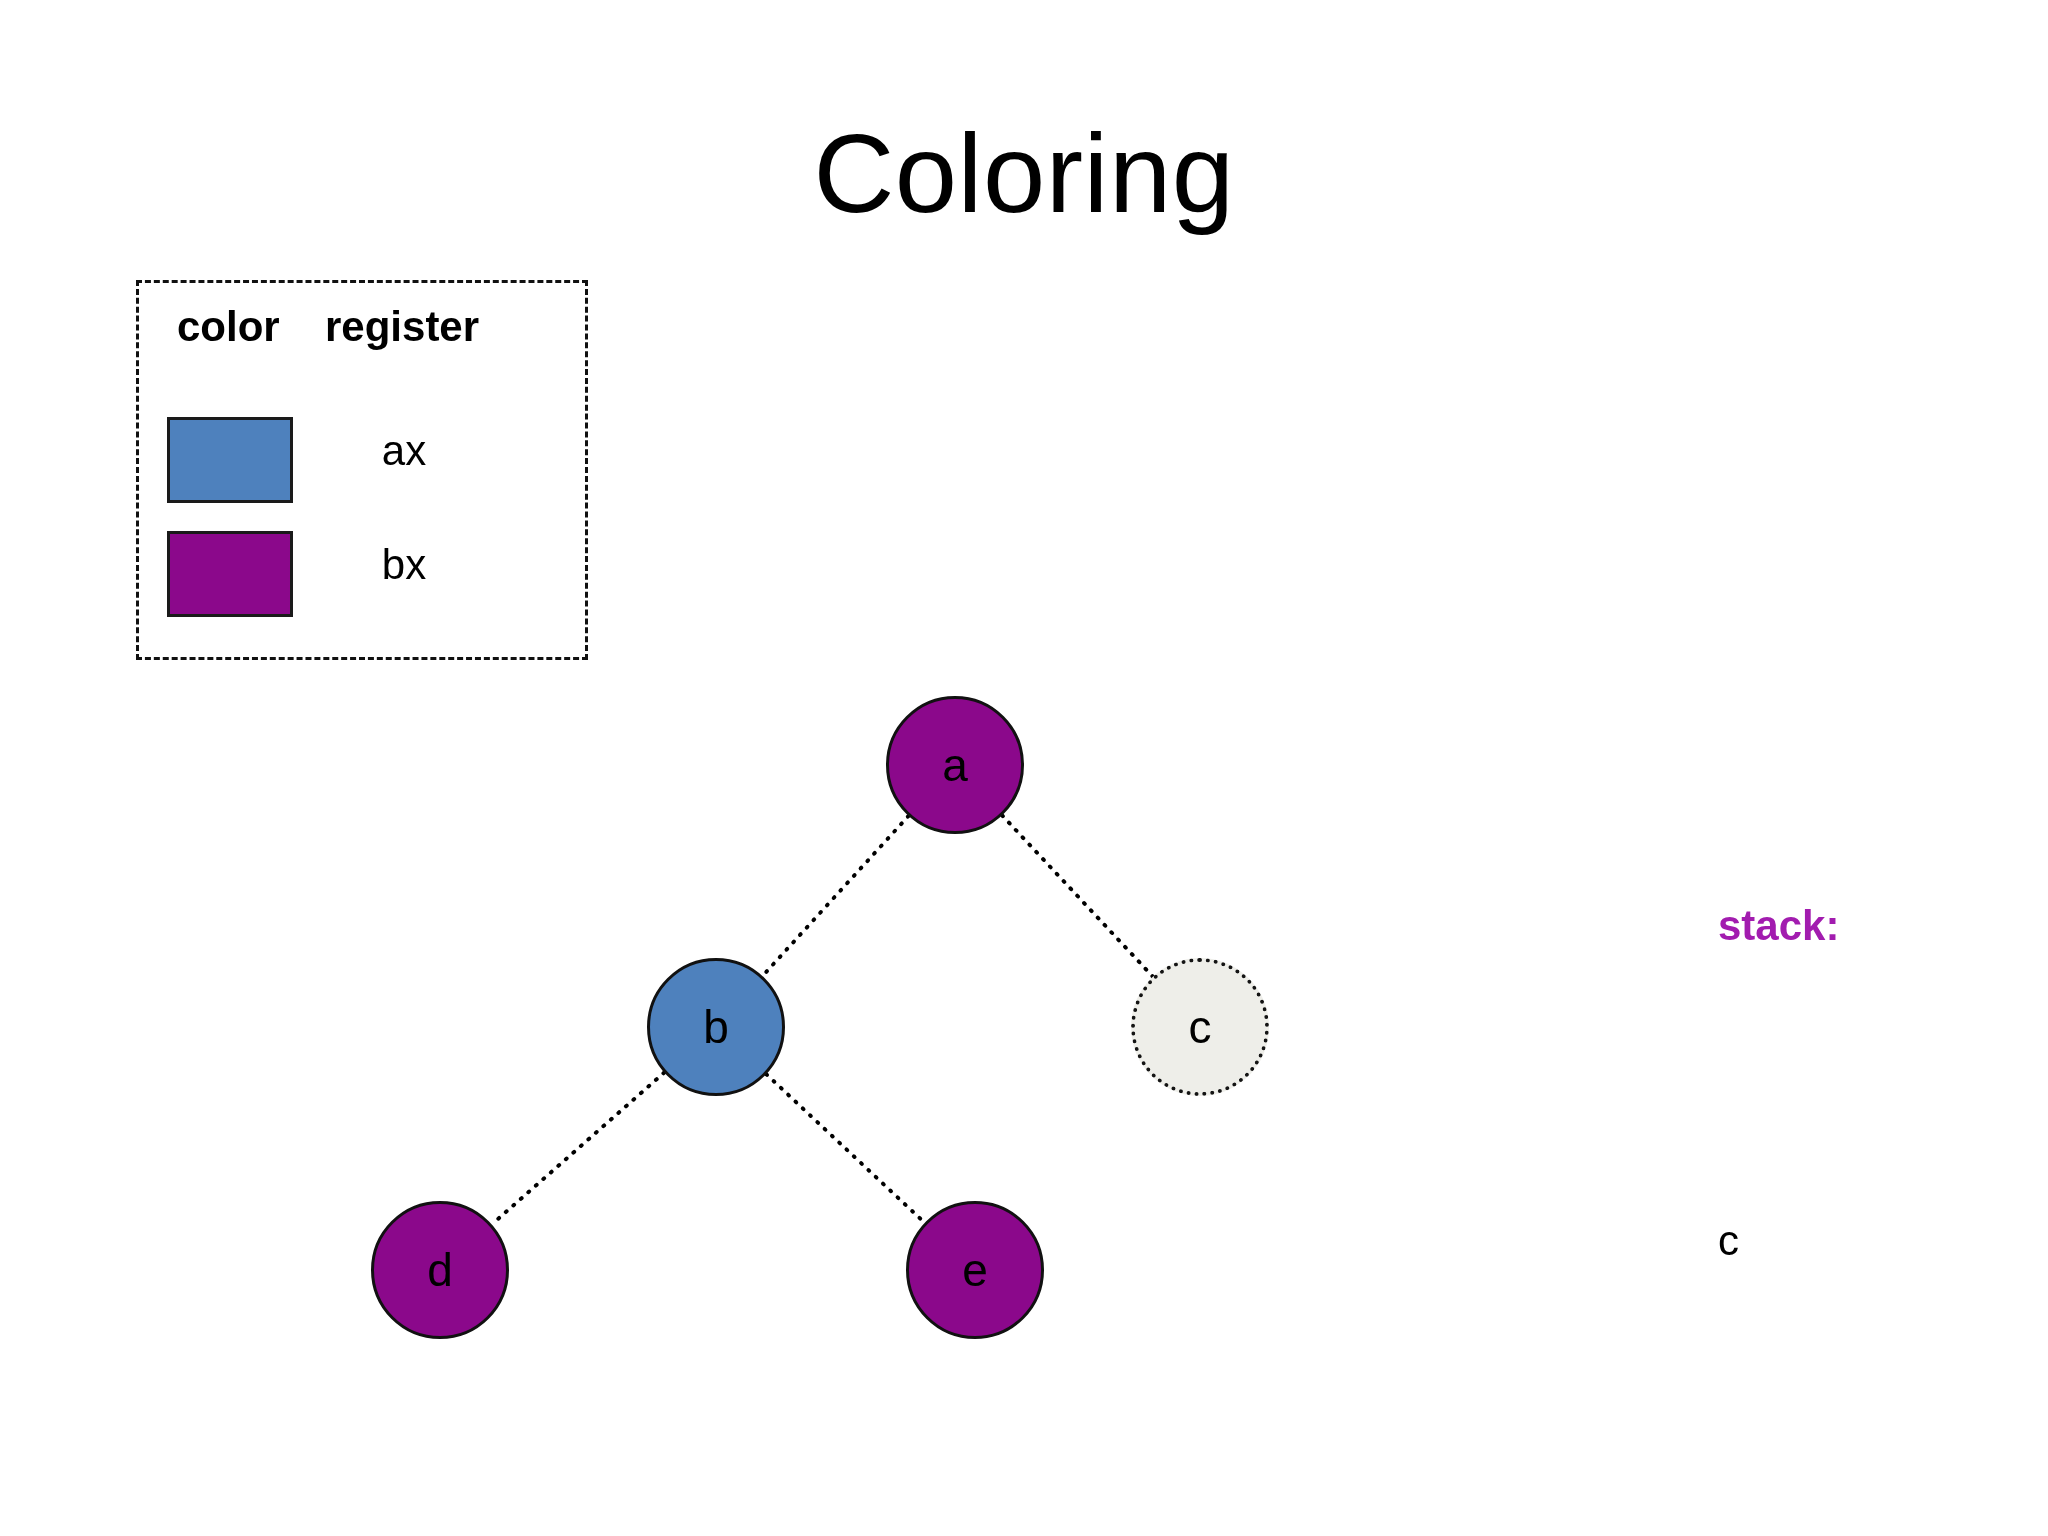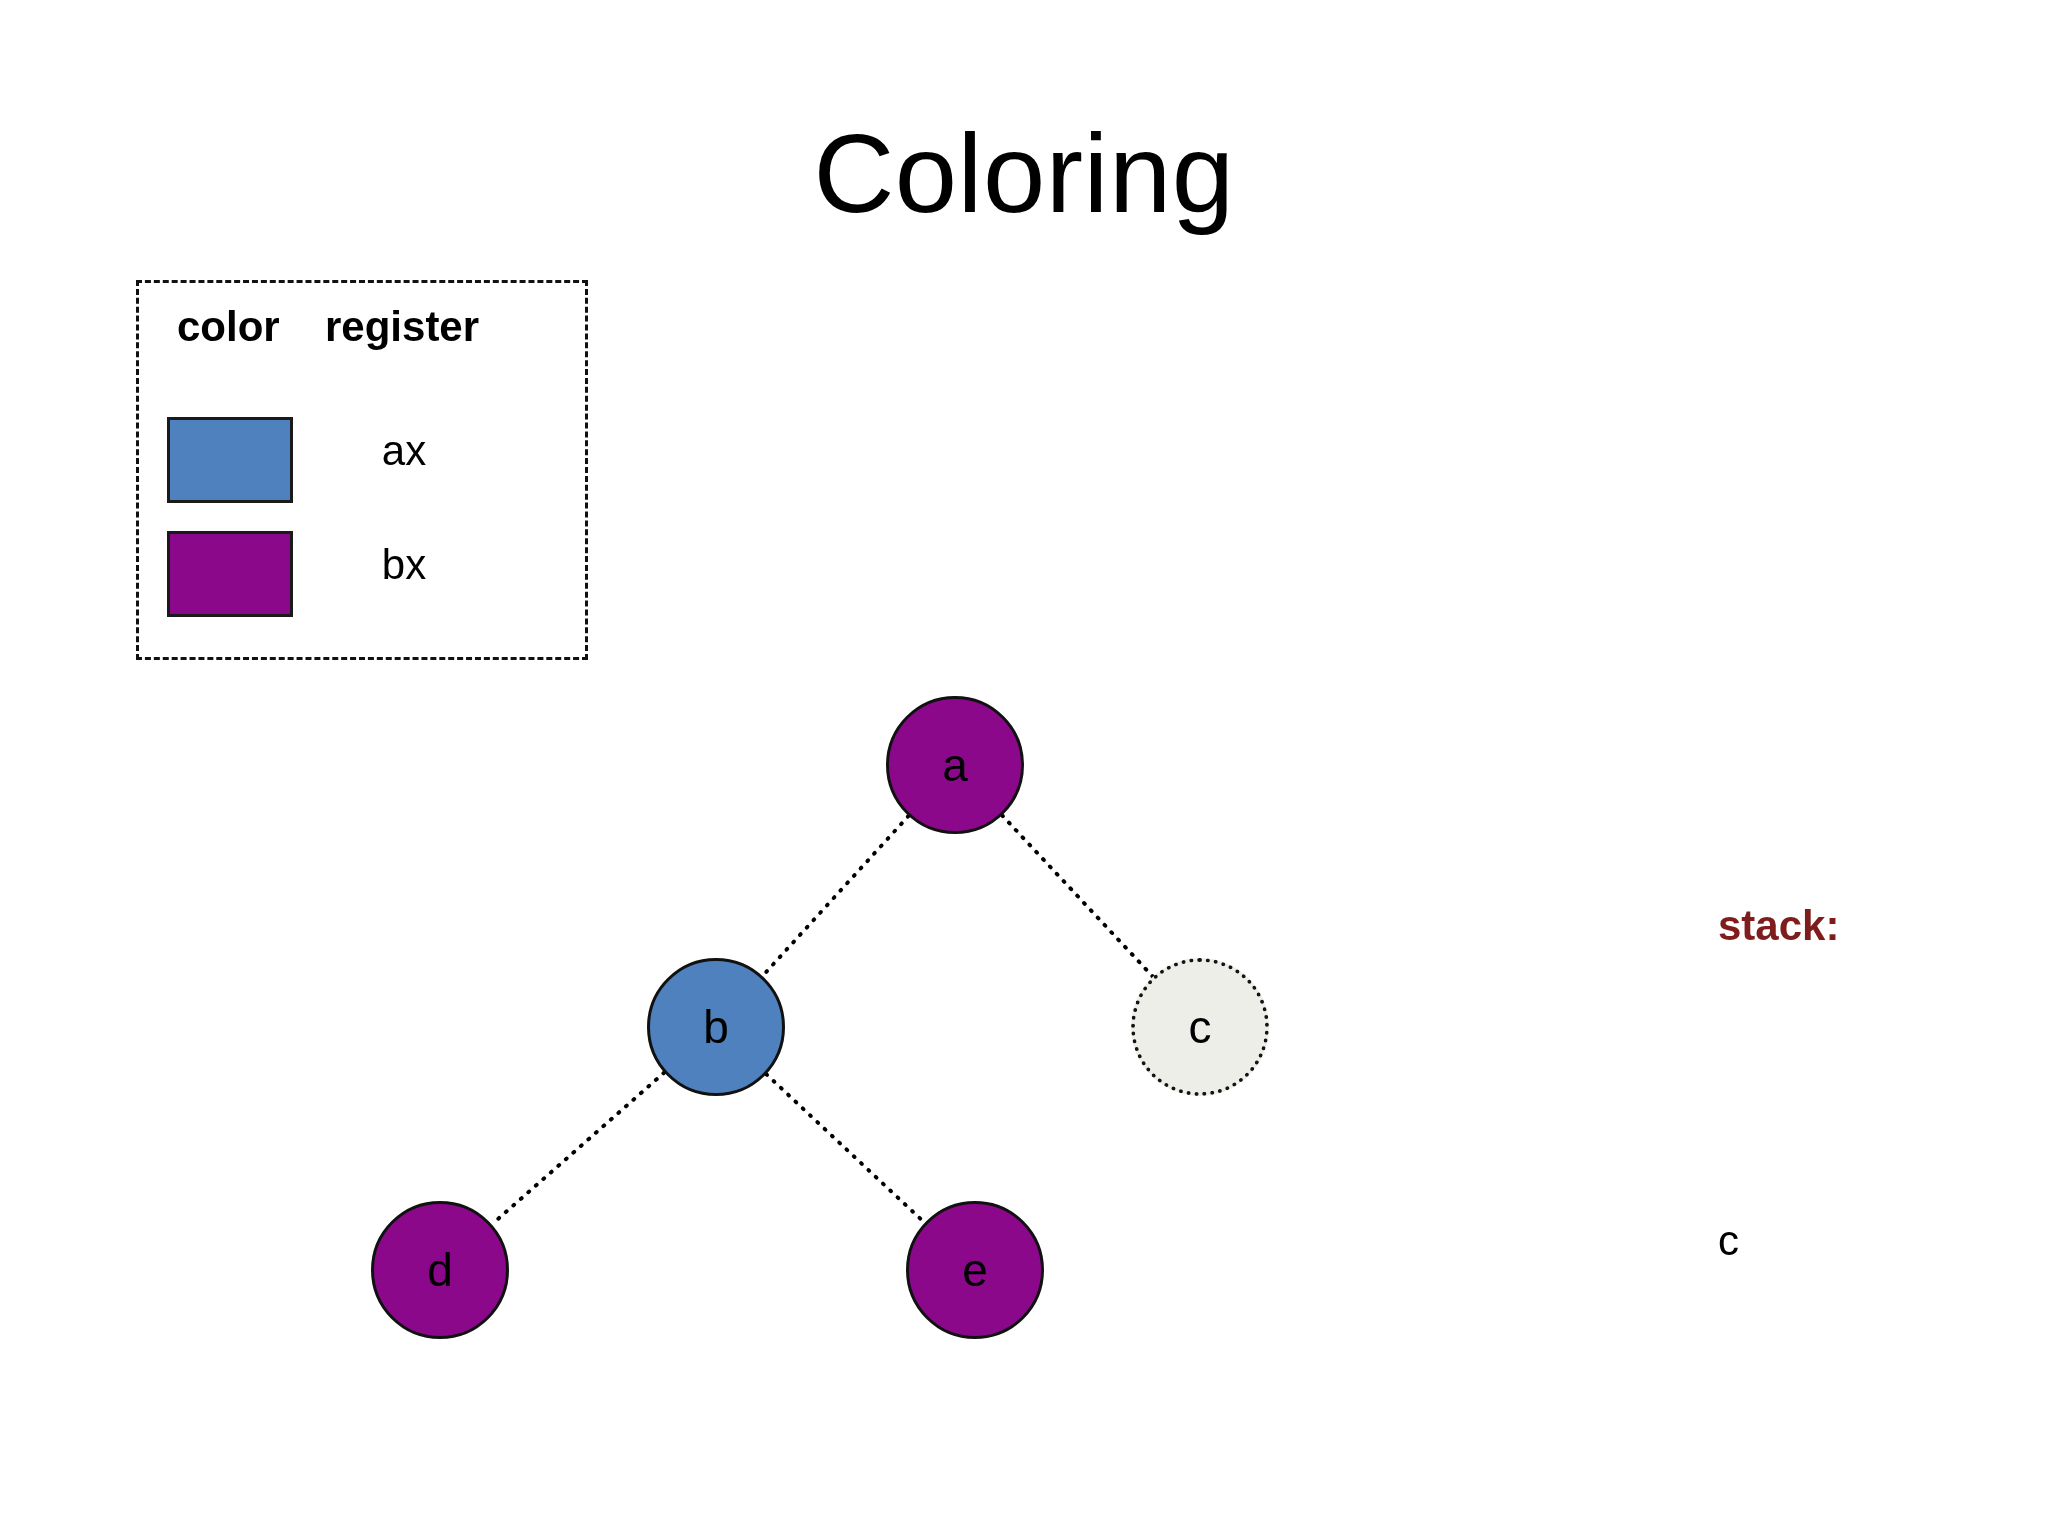--- a/index.html
+++ b/index.html
@@ -112,21 +112,21 @@
   .node-filled { border: 3px solid #111111; }
   .node-empty  { border: 4px dotted #141414; }
 
   
   #stack-label {
     position: absolute;
     left: 1718px;
     top: 902px;
     font-size: 42px;
     font-weight: 700;
-    color: #7f1d1d;
+    color: #a21caf;
     white-space: nowrap;
   }
   #stack-items {
     position: absolute;
     left: 1718px;
     top: 1215px;
     width: 280px;
   }
   .stack-item {
     font-size: 42px;

